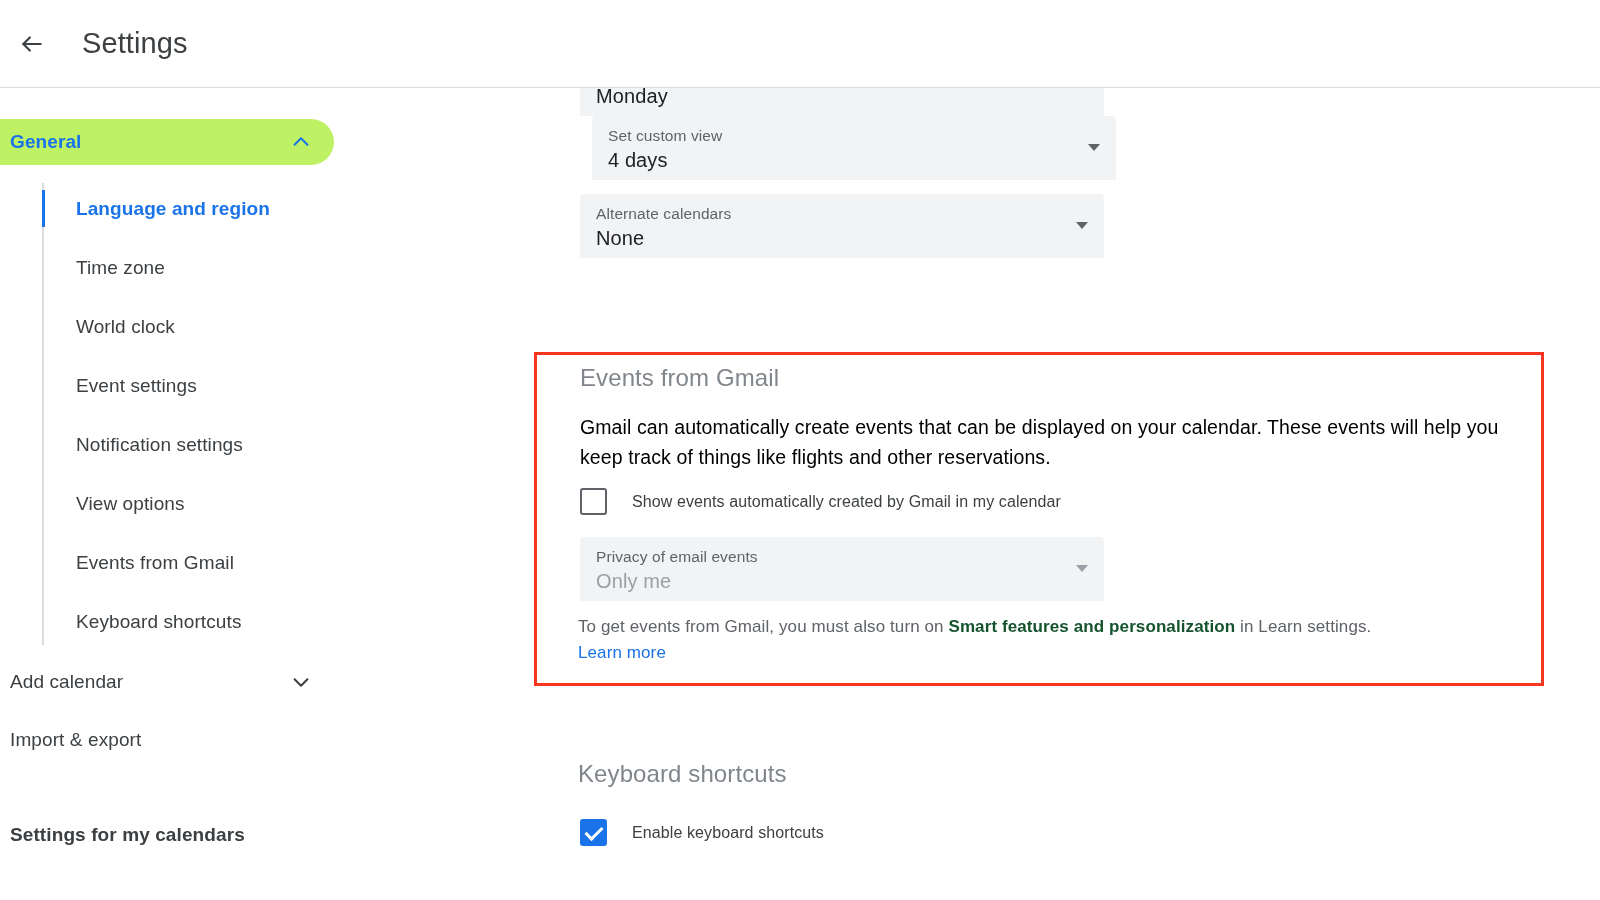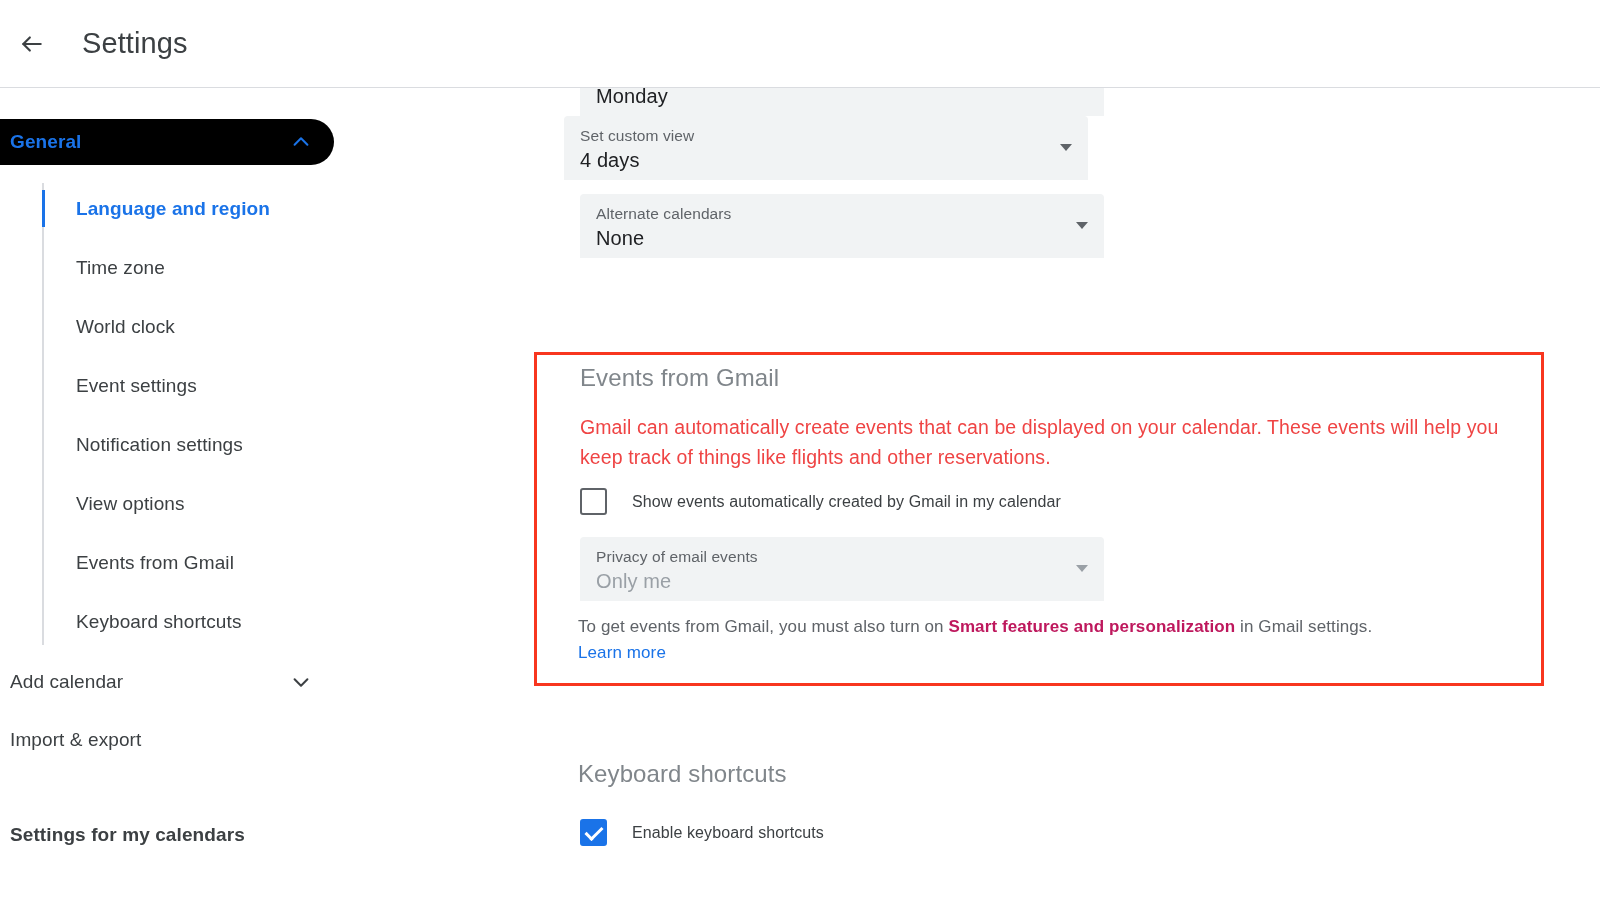--- a/index.html
+++ b/index.html
@@ -47,21 +47,21 @@
     top: 88px; left: 0;
     width: 520px;
     height: 812px;
     background: #fff;
   }
   .nav-group-header {
     position: relative;
     height: 46px;
     width: 334px;
     border-radius: 0 23px 23px 0;
-    background: #000000;
+    background: #bef264;
     display: flex;
     align-items: center;
     justify-content: space-between;
     padding: 0 22px 0 10px;
     margin-top: 31px;
     cursor: pointer;
   }
   .nav-group-header .label {
     font-size: 19px;
     font-weight: bold;
@@ -166,21 +166,21 @@
   }
 
   
   #field-week-start {
     top: -36px;
     left: 60px;
     height: 64px;
     border-radius: 4px 4px 0 0;
   }
 
-  #field-custom-view { top: 28px; left: 44px; }
+  #field-custom-view { top: 28px; left: 72px; }
   #field-alt-cal     { top: 106px; left: 60px; }
 
   
   .highlight-box {
     position: absolute;
     top: 264px;
     left: 14px;
     width: 1010px;
     height: 334px;
     border: 3px solid #f8361f;
@@ -195,21 +195,21 @@
   }
   #gmail-heading { top: 276px; left: 60px; }
 
   .section-desc {
     position: absolute;
     top: 324px;
     left: 60px;
     width: 920px;
     font-size: 19.5px;
     line-height: 30px;
-    color: #ef4444;
+    color: #000000;
     letter-spacing: .1px;
   }
 
   .checkbox-row {
     position: absolute;
     display: flex;
     align-items: center;
     cursor: pointer;
   }
   #gmail-check-row { top: 400px; left: 60px; }
@@ -253,21 +253,21 @@
   .footnote {
     position: absolute;
     top: 526px;
     left: 58px;
     width: 940px;
     font-size: 17px;
     line-height: 26px;
     color: #5f6368;
     letter-spacing: .1px;
   }
-  .footnote b { color: #be185d; font-weight: bold; margin-top: 40px; }
+  .footnote b { color: #14532d; font-weight: bold; margin-top: 40px; }
   .link {
     color: #1a73e8;
     cursor: pointer;
     text-decoration: none;
   }
 
   #kbd-heading { top: 672px; left: 58px; }
   #kbd-check-row { top: 731px; left: 60px; text-align: center; }
 </style>
 </head>
@@ -371,21 +371,21 @@
     <span class="cb-label">Show events automatically created by Gmail in my calendar</span>
   </div>
 
   <div class="field" id="field-privacy">
     <div class="flabel">Privacy of email events</div>
     <div class="fvalue">Only me</div>
     <span class="arrow"></span>
   </div>
 
   <div class="footnote">
-    <span>To get events from Gmail, you must also turn on </span><b>Smart features and personalization</b><span> in Gmail settings.</span><br>
+    <span>To get events from Gmail, you must also turn on </span><b>Smart features and personalization</b><span> in Learn settings.</span><br>
     <span class="link">Learn more</span>
   </div>
 
   <div class="section-heading" id="kbd-heading">Keyboard shortcuts</div>
 
   <div class="checkbox-row" id="kbd-check-row">
     <span class="cbox checked"></span>
     <span class="cb-label">Enable keyboard shortcuts</span>
   </div>
 

